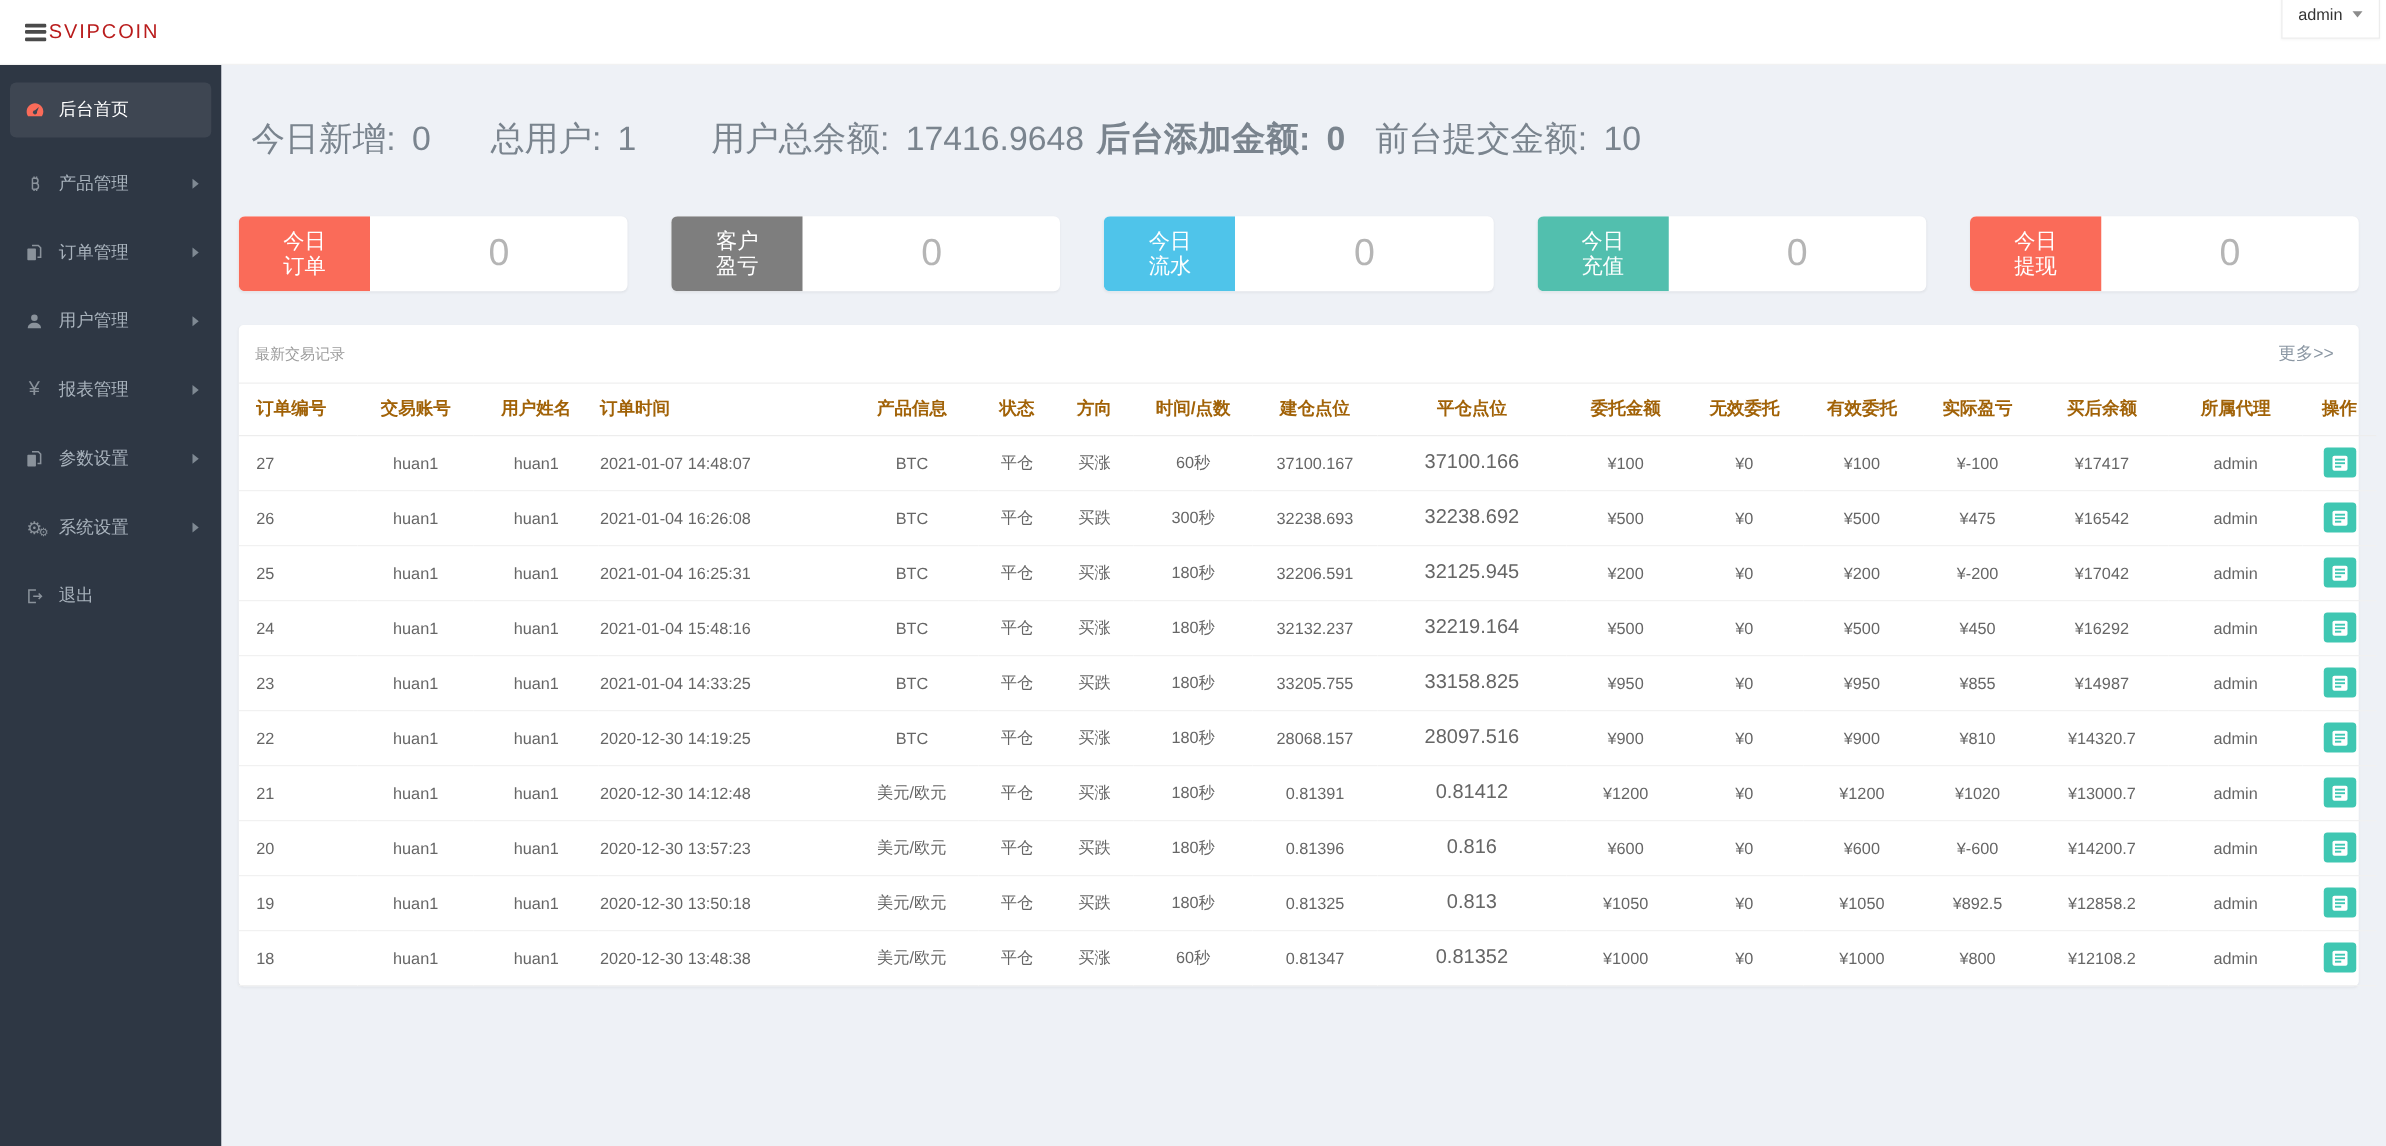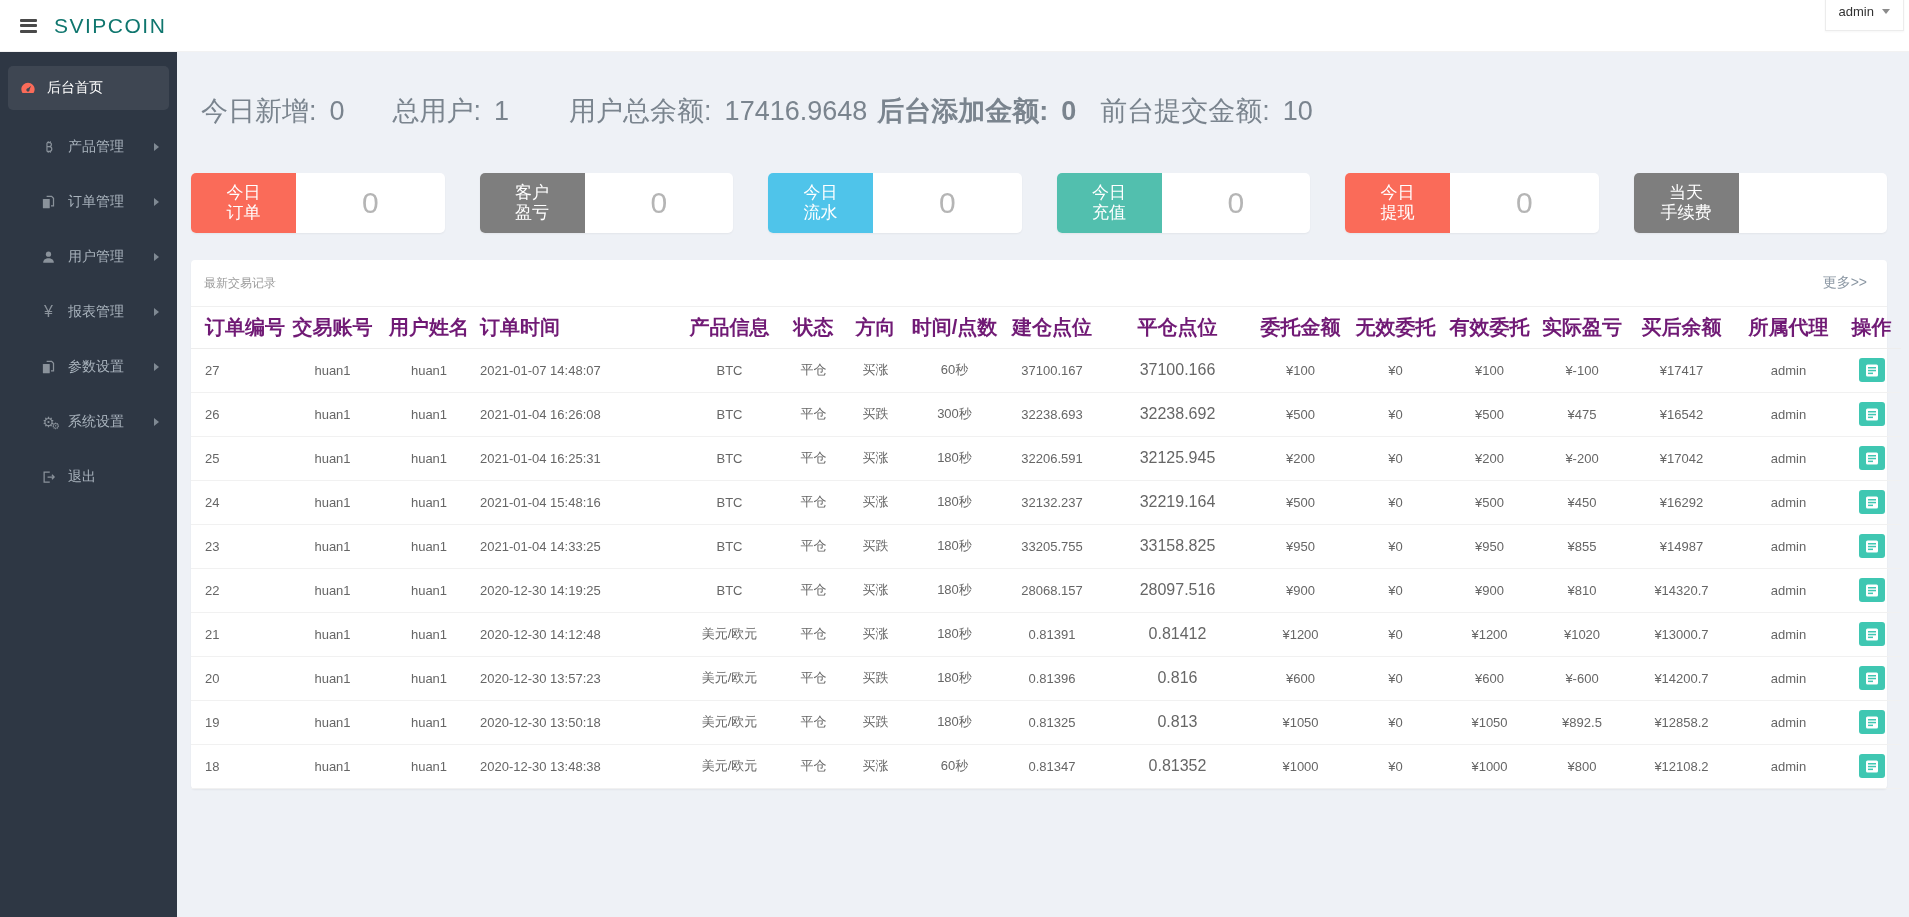--- a/index.html
+++ b/index.html
@@ -10,29 +10,29 @@
   html,body{margin:0;padding:0;}
   body{
     width:1909px;height:917px;overflow:hidden;
     font-family:"Liberation Sans","DejaVu Sans",sans-serif;
     background:var(--c-page_bg);
   }
   
   .topbar{height:52px;background:#fff;display:flex;align-items:center;padding-left:18px;position:relative;border-bottom:1px solid #f2f2f2;}
   .hamburger{cursor:pointer;padding:4px 2px;}
   .hamburger span{display:block;width:17px;height:3px;background:#4a4a4a;margin:2.5px 0;border-radius:1px;}
-  .brand{font-size:21px;color:#0f766e;margin-left:15px;letter-spacing:1.5px;font-weight:500;}
+  .brand{font-size:16px;color:#b91c1c;letter-spacing:1.5px;font-weight:500;}
   .user-dropdown{margin-left:auto;margin-right:5px;margin-top:-8px;align-self:flex-start;display:flex;align-items:center;gap:8px;
     border:1px solid #ececec;background:#fff;padding:11px 13px;font-size:13px;color:#333;cursor:pointer;box-shadow:0 1px 2px rgba(0,0,0,.04);}
   .caret{width:0;height:0;border-left:4px solid transparent;border-right:4px solid transparent;border-top:5px solid #8b8b8b;}
   
   .layout{display:flex;height:865px;}
   .sidebar{width:177px;background:var(--c-sidebar_bg);flex:none;}
   .sidebar ul{list-style:none;margin:14px 0 0;padding:0;}
-  .side-item{height:55px;display:flex;align-items:center;padding:0 18px;color:#a9b3bd;font-size:14px;cursor:pointer;margin-left:21px;}
+  .side-item{height:55px;display:flex;align-items:center;padding:0 18px;color:#a9b3bd;font-size:14px;cursor:pointer;}
   .side-item.active{height:44px;margin:12px 8px 9px;border-radius:5px;background:rgba(255,255,255,.08);color:#fff;padding:0 10px;}
   .side-icon{width:19px;display:inline-flex;justify-content:center;align-items:center;margin-right:10px;color:#8a929b;font-style:normal;}
   .side-item.active .side-icon{color:var(--c-salmon);}
   .side-icon svg{display:block;}
   .side-label{flex:1;}
   .side-arrow{width:0;height:0;border-top:4px solid transparent;border-bottom:4px solid transparent;border-left:5px solid #7f8993;}
   .glyph{font-size:16px;line-height:1;}
   .gears{position:relative;font-size:14px;line-height:1;}
   .gears i{font-style:normal;font-size:9px;position:absolute;right:-5px;bottom:-2px;}
   
@@ -47,21 +47,21 @@
   .boxes-row{display:flex;gap:35px;margin-top:44px;}
   .sum-box{flex:1;height:60px;display:flex;background:#fff;border-radius:5px;overflow:hidden;box-shadow:0 1px 2px rgba(0,0,0,.05);}
   .sum-label{width:105px;flex:none;color:#fff;display:flex;flex-direction:column;align-items:center;justify-content:center;font-size:17px;line-height:1.18;}
   .sum-value{flex:1;display:flex;align-items:center;justify-content:center;font-size:30px;color:#b5b5b5;font-weight:400;}
   
   .panel{background:#fff;margin-top:27px;border-radius:4px;box-shadow:0 1px 2px rgba(0,0,0,.05);}
   .panel-head{height:47px;display:flex;align-items:center;justify-content:space-between;padding:0 20px 0 13px;border-bottom:1px solid #f0f0f0;}
   .panel-title{color:#9c9c9c;font-size:12px;}
   .more-link{color:#8b97a3;font-size:14px;text-decoration:none;cursor:pointer;}
   .trades{width:100%;border-collapse:collapse;table-layout:fixed;}
-  .trades th{font-size:20px;color:#701a75;font-weight:700;height:41px;border-bottom:1px solid #ededed;text-align:center;white-space:nowrap;}
+  .trades th{font-size:14px;color:#a16207;font-weight:700;height:41px;border-bottom:1px solid #ededed;text-align:center;white-space:nowrap;}
   .trades td{font-size:13px;color:#666;height:44px;border-bottom:1px solid #f1f1f1;text-align:center;white-space:nowrap;overflow:hidden;}
   .trades th:first-child,.trades td:first-child{text-align:left;padding-left:14px;}
   .trades th:nth-child(4),.trades td:nth-child(4){text-align:left;}
   .trades td:nth-child(10){font-size:16px;}
   .t-red{color:var(--c-red);}
   .t-green{color:var(--c-green);}
   .view-btn{width:26px;height:24px;border:none;border-radius:3px;background:var(--c-teal_button);display:inline-flex;align-items:center;justify-content:center;cursor:pointer;padding:0;}
 </style>
 </head>
 <body>
@@ -209,27 +209,20 @@
       <span>充值</span>
     </div>
     <div class="sum-value">0</div>
   </div>
         <div class="sum-box">
     <div class="sum-label" style="background: rgb(250, 107, 89);">
       <span>今日</span>
       <span>提现</span>
     </div>
     <div class="sum-value">0</div>
-  </div>
-        <div class="sum-box">
-    <div class="sum-label" style="background: rgb(126, 126, 126);">
-      <span>当天</span>
-      <span>手续费</span>
-    </div>
-    <div class="sum-value"></div>
   </div>
       </div>
 
     <section class="panel">
       <div class="panel-head">
         <span class="panel-title">最新交易记录</span>
         <a class="more-link">更多&gt;&gt;</a>
       </div>
       <table class="trades">
         <colgroup>

